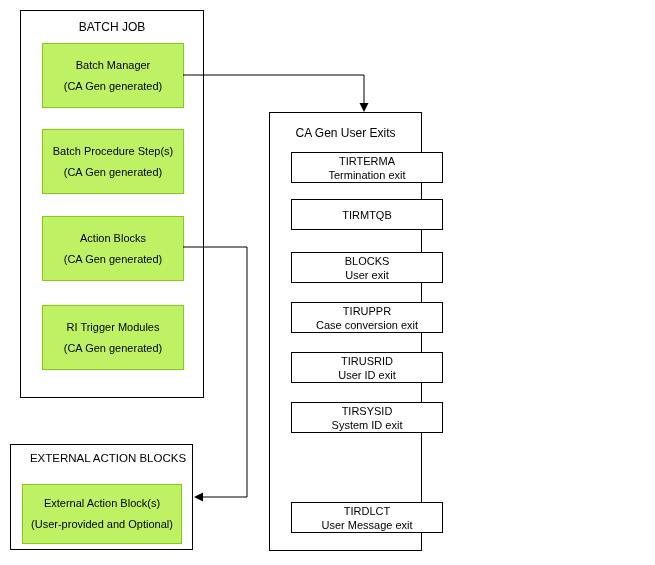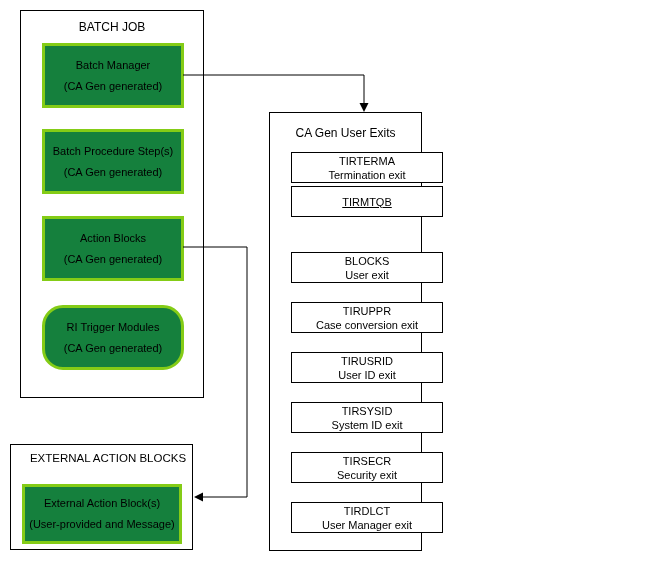--- a/index.html
+++ b/index.html
@@ -20,22 +20,22 @@
   }
   .group-title {
     display: block;
     text-align: center;
     font-size: 12px;
     color: #000000;
     white-space: nowrap;
   }
   .node {
     position: absolute;
-    border: 3px solid #84cc16;
-    background: #15803d;
+    border: 1px solid #84cc16;
+    background: #bef264;
     box-sizing: border-box;
     display: flex;
     flex-direction: column;
     align-items: center;
     justify-content: center;
     text-align: center;
     font-size: 11px;
     line-height: 13px;
   }
   .node.gap-lg { row-gap: 8px; }
@@ -58,26 +58,26 @@
   .user-exits     { left: 269px; top: 112px; width: 153px; height: 439px; }
   .user-exits .group-title { padding-top: 13px; }
   .external-ab    { left: 10px;  top: 444px; width: 183px; height: 106px; padding-left: 13px; }
   .external-ab .group-title { padding-top: 7px; font-size: 11.5px; }
 
   
   .bj-node { left: 21px; width: 142px; height: 65px; }
   .bj-0 { top: 32px; }
   .bj-1 { top: 118px; }
   .bj-2 { top: 205px; }
-  .bj-3 { top: 294px; border-radius: 21px; }
+  .bj-3 { top: 294px; }
 
   
   .ex-node { left: 21px; width: 152px; height: 31px; }
   .ex-0 { top: 39px; }
-  .ex-1 { top: 73px; text-decoration: underline; }
+  .ex-1 { top: 86px; }
   .ex-2 { top: 139px; }
   .ex-3 { top: 189px; }
   .ex-4 { top: 239px; }
   .ex-5 { top: 289px; }
   .ex-6 { top: 339px; }
   .ex-7 { top: 389px; }
 
   
   .eab-node { left: 11px; top: 39px; width: 160px; height: 60px; }
 
@@ -137,36 +137,32 @@
       <span>Case conversion exit</span>
     </div>
     <div class="exit-node ex-node ex-4">
       <span>TIRUSRID</span>
       <span>User ID exit</span>
     </div>
     <div class="exit-node ex-node ex-5">
       <span>TIRSYSID</span>
       <span>System ID exit</span>
     </div>
-    <div class="exit-node ex-node ex-6">
-      <span>TIRSECR</span>
-      <span>Security exit</span>
-    </div>
     <div class="exit-node ex-node ex-7">
       <span>TIRDLCT</span>
-      <span>User Manager exit</span>
+      <span>User Message exit</span>
     </div>
   </div>
 
   <div class="box external-ab">
     <span class="group-title">EXTERNAL ACTION BLOCKS</span>
 
     <div class="node gap-lg eab-node">
       <span>External Action Block(s)</span>
-      <span>(User-provided and Message)</span>
+      <span>(User-provided and Optional)</span>
     </div>
   </div>
 
   <svg class="connectors" viewBox="0 0 655 565" xmlns="http://www.w3.org/2000/svg" aria-hidden="true">
 
     <polyline points="183,75 364,75 364,103" fill="none" stroke="#000000" stroke-width="1"></polyline>
     <polygon points="364,112 359.5,103 368.5,103" fill="#000000"></polygon>
 
     <polyline points="183,247 247,247 247,497 203,497" fill="none" stroke="#000000" stroke-width="1"></polyline>
     <polygon points="194,497 203,492.5 203,501.5" fill="#000000"></polygon>

